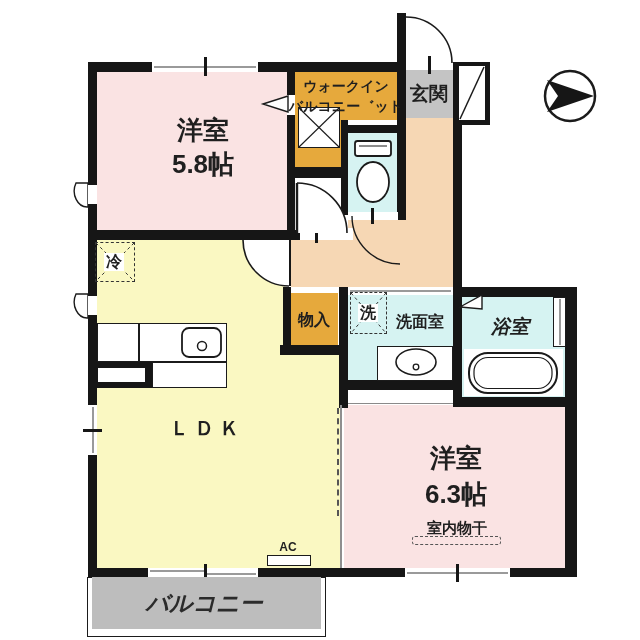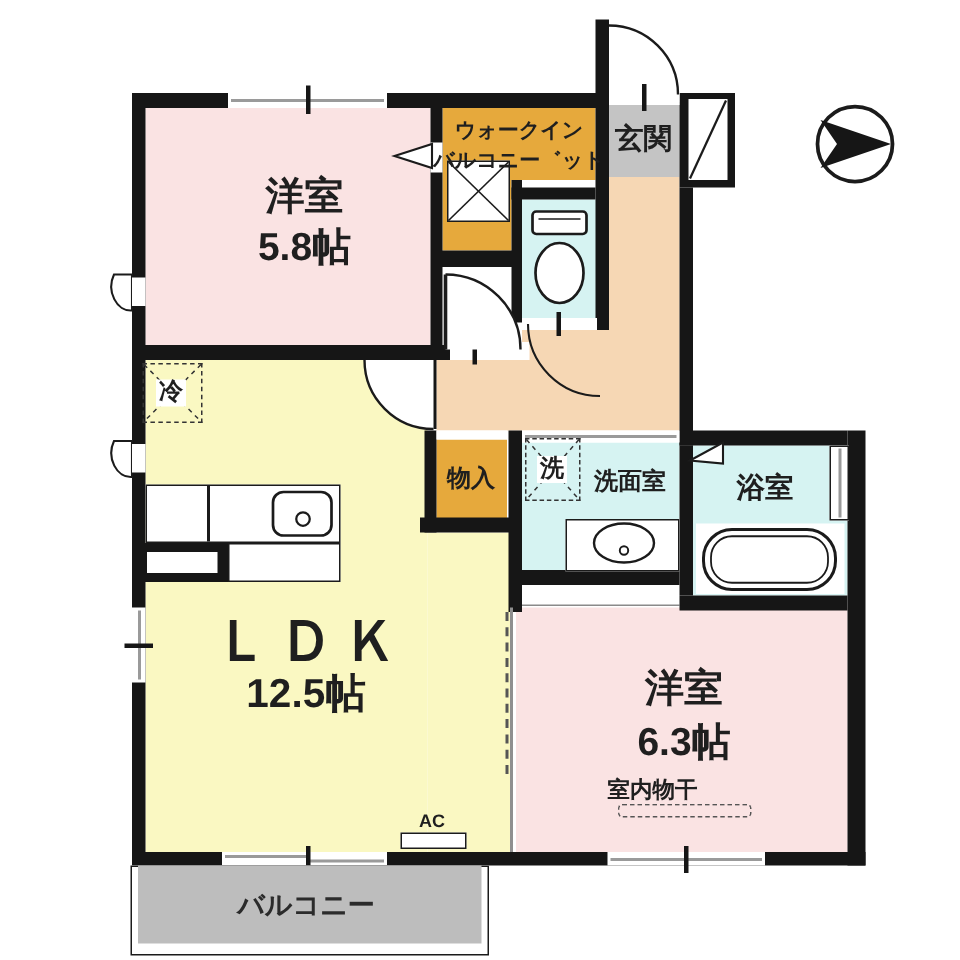--- a/index.html
+++ b/index.html
@@ -171,29 +171,28 @@
   </svg>
 
   <div class="lbl" style="left:203px;top:130px;font-size:26px;">洋室</div>
   <div class="lbl" style="left:203px;top:164px;font-size:26px;">5.8帖</div>
 
   <div class="lbl" style="left:346px;top:86px;font-size:14px;">ウォークイン</div>
   <div class="lbl" style="left:346px;top:106px;font-size:14px;">バルコニー゛ット</div>
 
   <div class="lbl" style="left:429px;top:93px;font-size:19px;">玄関</div>
 
-  <div class="lbl" style="left:207px;top:428px;font-size:38px;letter-spacing:5px;">ＬＤＫ</div>
-  <div class="lbl" style="left:204px;top:463px;font-size:27px;">12.5帖</div>
+  <div class="lbl" style="left:207px;top:428px;font-size:20px;letter-spacing:5px;">ＬＤＫ</div>
 
   <div class="lbl" style="left:456px;top:458px;font-size:26px;">洋室</div>
   <div class="lbl" style="left:456px;top:494px;font-size:26px;">6.3帖</div>
-  <div class="lbl" style="left:435px;top:527px;font-size:15px;">室内物干</div>
+  <div class="lbl" style="left:457px;top:527px;font-size:15px;">室内物干</div>
 
   <div class="lbl" style="left:420px;top:322px;font-size:16px;">洗面室</div>
-  <div class="lbl" style="left:510px;top:326px;font-size:19px;">浴室</div>
+  <div class="lbl" style="left:510px;top:326px;font-size:19px;font-style:italic;">浴室</div>
   <div class="lbl" style="left:314px;top:320px;font-size:16px;">物入</div>
 
   <div class="lbl" style="left:368px;top:313px;font-size:16px;background:#fff;padding:1px 2px;">洗</div>
   <div class="lbl" style="left:114px;top:262px;font-size:16px;background:#fff;padding:1px 2px;">冷</div>
   <div class="lbl" style="left:288px;top:547px;font-size:12px;font-weight:700;">AC</div>
 
-  <div class="lbl" style="left:204px;top:603px;font-size:18px;color:#2b2b2b;">バルコニー</div>
+  <div class="lbl" style="left:204px;top:603px;font-size:23px;color:#2b2b2b;font-style:italic;">バルコニー</div>
 </div>
 
 </body></html>

